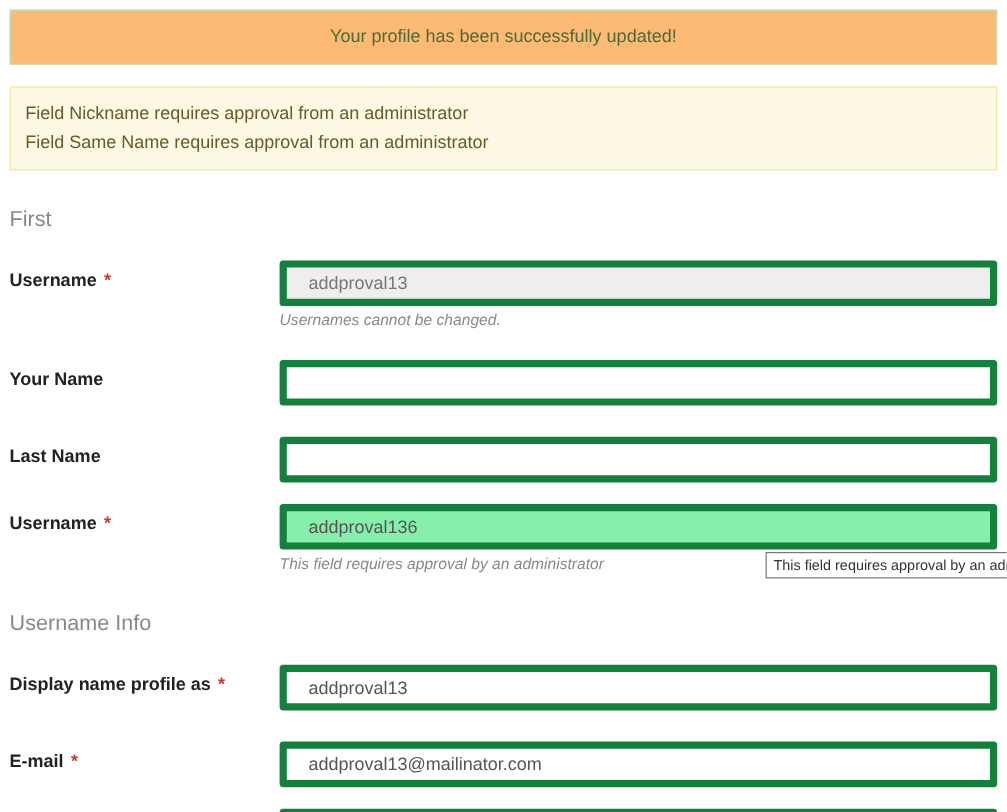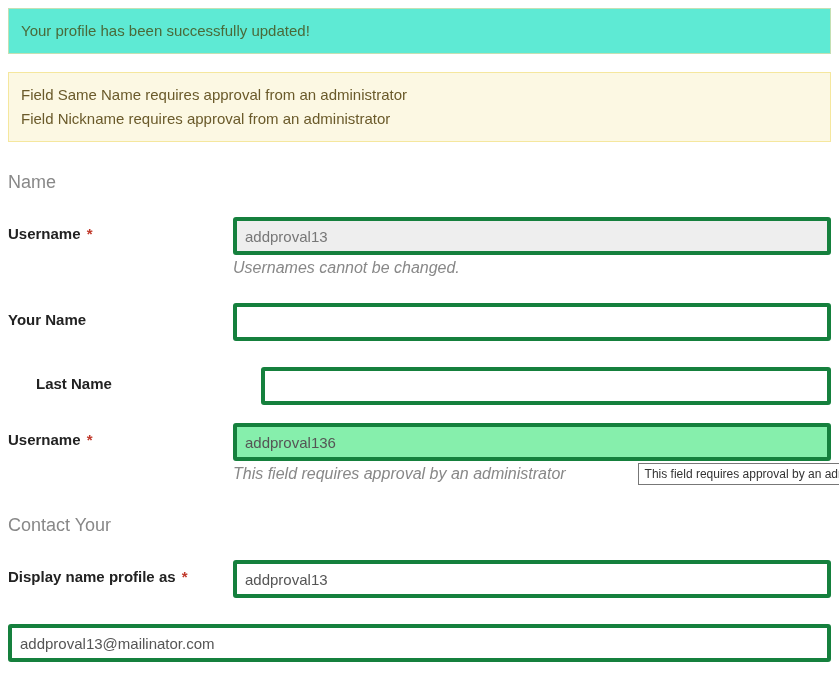--- a/index.html
+++ b/index.html
@@ -16,23 +16,24 @@
       width: 839px;
     }
     .alert {
       padding: 10px 12px;
       border: 1px solid;
       margin-bottom: 18px;
       font-size: 15px;
       line-height: 1.6;
     }
     .alert-success {
-      background: #5eead4;
+      background: #fdba74;
       border-color: #c3e0b4;
       color: #4a6a3a;
+      text-align: center;
     }
     .alert-warning {
       background: #fcf8e3;
       border-color: #f5e79e;
       color: #6a5a2a;
     }
     .section-title {
       font-size: 18px;
       color: #888;
       font-weight: 400;
@@ -58,41 +59,41 @@
       color: #c0392b;
       margin-left: 2px;
     }
     .input-col {
       flex: 1;
       min-width: 0;
     }
     .input-col input,
     .input-col select {
       width: 100%;
-      padding: 8px 8px;
-      border: 4px solid #15803d;
+      padding: 8px 18px;
+      border: 6px solid #15803d;
       border-radius: 3px;
       font-size: 15px;
       color: #555;
       background: #fff;
       font-family: inherit;
       height: 38px;
     }
     .input-col input[disabled] {
       background: #eee;
       color: #777;
       cursor: not-allowed;
     }
     .input-col input.approval-needed {
       background: #86efac;
     }
     .helper {
       font-style: italic;
       color: #888;
-      font-size: 16px;
+      font-size: 13px;
       margin-top: 4px;
       display: block;
     }
     .row-group {
       margin-bottom: 26px;
       position: relative;
     }
     .tooltip-box {
       position: absolute;
       right: -70px;
@@ -110,25 +111,25 @@
     }
   </style>
 </head>
 <body>
 
 <div class="alert alert-success">
   <span>Your profile has been successfully updated!</span>
 </div>
 
 <div class="alert alert-warning">
+  <div>Field Nickname requires approval from an administrator</div>
   <div>Field Same Name requires approval from an administrator</div>
-  <div>Field Nickname requires approval from an administrator</div>
-</div>
-
-<h3 class="section-title">Name</h3>
+</div>
+
+<h3 class="section-title">First</h3>
 
 <div class="row-group">
   <div class="form-row">
     <div class="label-col">
       <label>
         <span>Username</span>
         <span class="required">*</span>
       </label>
     </div>
     <div class="input-col">
@@ -142,21 +143,21 @@
   <div class="form-row">
     <div class="label-col">
       <label>Your Name</label>
     </div>
     <div class="input-col">
       <input type="text" value="" style="">
     </div>
   </div>
 </div>
 
-<div class="row-group" style="margin-bottom:18px;margin-left:28px;">
+<div class="row-group" style="margin-bottom:18px;">
   <div class="form-row">
     <div class="label-col">
       <label>Last Name</label>
     </div>
     <div class="input-col">
       <input type="text" value="" style="">
     </div>
   </div>
 </div>
 
@@ -169,38 +170,44 @@
       </label>
     </div>
     <div class="input-col">
       <input type="text" class="approval-needed" value="addproval136" style="">
       <span class="helper">This field requires approval by an administrator</span>
     </div>
   </div>
   <div class="tooltip-box">This field requires approval by an administrator</div>
 </div>
 
-<h3 class="section-title contact-section">Contact Your</h3>
+<h3 class="section-title contact-section">Username Info</h3>
 
 <div class="row-group">
   <div class="form-row">
     <div class="label-col">
       <label>
         <span>Display name profile as</span>
         <span class="required">*</span>
       </label>
     </div>
     <div class="input-col">
       <input type="text" value="addproval13" style="">
     </div>
   </div>
 </div>
 
 <div class="row-group" style="margin-bottom:18px;">
   <div class="form-row">
+    <div class="label-col">
+      <label>
+        <span>E-mail</span>
+        <span class="required">*</span>
+      </label>
+    </div>
     <div class="input-col">
       <input type="text" value="addproval13@mailinator.com" style="">
     </div>
   </div>
 </div>
 
 <div class="row-group" style="margin-bottom:0;">
   <div class="form-row">
     <div class="label-col">
       

